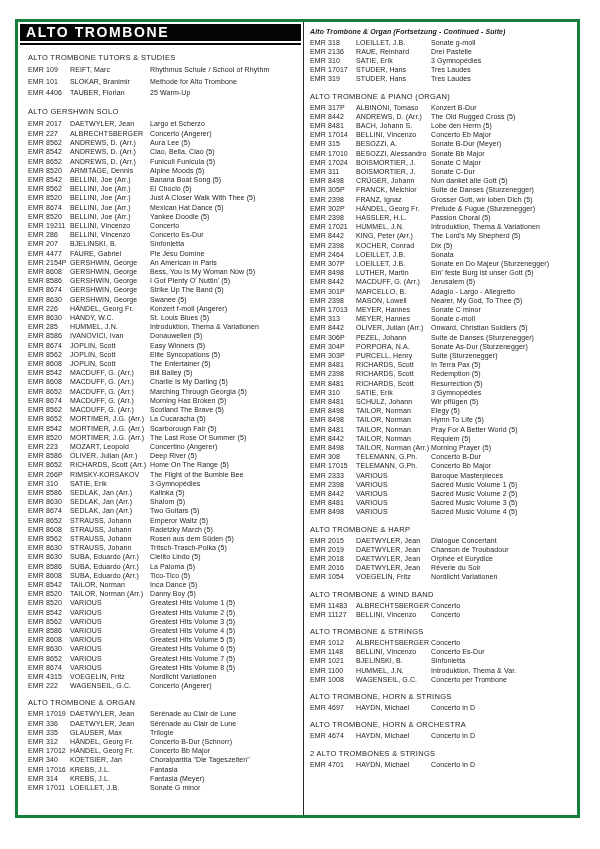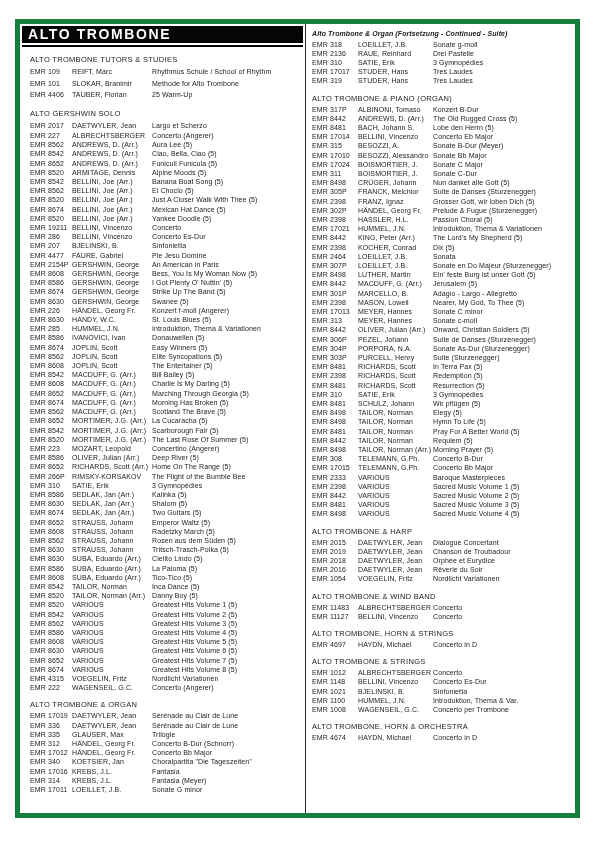--- a/index.html
+++ b/index.html
@@ -3,21 +3,21 @@
 <meta charset="utf-8">
 <style>
   html,body{margin:0;padding:0;}
   body{
     width:600px;height:849px;background:#ffffff;position:relative;
     font-family:"Liberation Sans", sans-serif;color:#1b1b1b;overflow:hidden;
     -webkit-font-smoothing:antialiased;
   }
   .page-box{
     position:absolute;left:15px;top:19px;width:565px;height:799px;
-    border:5px solid #15803d;display:flex;box-sizing:border-box;background:#fff;
+    border:3px solid #15803d;display:flex;box-sizing:border-box;background:#fff;
   }
   .col{box-sizing:border-box;}
   .col-left{width:285px;padding:2px 4px 0 10px;}
   .divider{width:1px;background:#2b2b2b;flex:none;}
   .col-right{flex:1;padding:5px 4px 0 6px;min-width:0;}
 
   .banner-wrap{margin:0 0 0 -8px;width:281px;}
   .banner{
     background:#050505;color:#ffffff;font-weight:bold;font-size:14px;
     letter-spacing:1.6px;height:17px;line-height:17px;padding-left:6px;
@@ -726,57 +726,65 @@
           <span class="composer">ALBRECHTSBERGER</span>
           <span class="title">Concerto</span>
         </div>
         <div class="row">
           <span class="ref">EMR 11127</span>
           <span class="composer">BELLINI, Vincenzo</span>
           <span class="title">Concerto</span>
         </div>
       </div>
       <div class="section">
+        <div class="sec-heading">ALTO TROMBONE &amp; STRINGS</div>
+        <div class="row">
+          <span class="ref">EMR 1012</span>
+          <span class="composer">ALBRECHTSBERGER</span>
+          <span class="title">Concerto</span>
+        </div>
+        <div class="row">
+          <span class="ref">EMR 1148</span>
+          <span class="composer">BELLINI, Vincenzo</span>
+          <span class="title">Concerto Es-Dur</span>
+        </div>
+        <div class="row">
+          <span class="ref">EMR 1021</span>
+          <span class="composer">BJELINSKI, B.</span>
+          <span class="title">Sinfonietta</span>
+        </div>
+        <div class="row">
+          <span class="ref">EMR 1100</span>
+          <span class="composer">HUMMEL, J.N.</span>
+          <span class="title">Introduktion, Thema &amp; Var.</span>
+        </div>
+        <div class="row">
+          <span class="ref">EMR 1008</span>
+          <span class="composer">WAGENSEIL, G.C.</span>
+          <span class="title">Concerto per Trombone</span>
+        </div>
+      </div>
+      <div class="section">
         <div class="sec-heading">ALTO TROMBONE, HORN &amp; STRINGS</div>
         <div class="row">
           <span class="ref">EMR 4697</span>
           <span class="composer">HAYDN, Michael</span>
           <span class="title">Concerto in D</span>
         </div>
       </div>
       <div class="section">
-        <div class="sec-heading">ALTO TROMBONE &amp; STRINGS</div>
-        <div class="row">
-          <span class="ref">EMR 1012</span>
-          <span class="composer">ALBRECHTSBERGER</span>
-          <span class="title">Concerto</span>
-        </div>
-        <div class="row">
-          <span class="ref">EMR 1148</span>
-          <span class="composer">BELLINI, Vincenzo</span>
-          <span class="title">Concerto Es-Dur</span>
-        </div>
-        <div class="row">
-          <span class="ref">EMR 1021</span>
-          <span class="composer">BJELINSKI, B.</span>
-          <span class="title">Sinfonietta</span>
-        </div>
-        <div class="row">
-          <span class="ref">EMR 1100</span>
-          <span class="composer">HUMMEL, J.N.</span>
-          <span class="title">Introduktion, Thema &amp; Var.</span>
-        </div>
-        <div class="row">
-          <span class="ref">EMR 1008</span>
-          <span class="composer">WAGENSEIL, G.C.</span>
-          <span class="title">Concerto per Trombone</span>
-        </div>
-      </div>
-      <div class="section">
         <div class="sec-heading">ALTO TROMBONE, HORN &amp; ORCHESTRA</div>
         <div class="row">
           <span class="ref">EMR 4674</span>
+          <span class="composer">HAYDN, Michael</span>
+          <span class="title">Concerto in D</span>
+        </div>
+      </div>
+      <div class="section">
+        <div class="sec-heading">2 ALTO TROMBONES &amp; STRINGS</div>
+        <div class="row">
+          <span class="ref">EMR 4701</span>
           <span class="composer">HAYDN, Michael</span>
           <span class="title">Concerto in D</span>
         </div>
       </div>
     </div>
 </div>
 
 </body></html>

